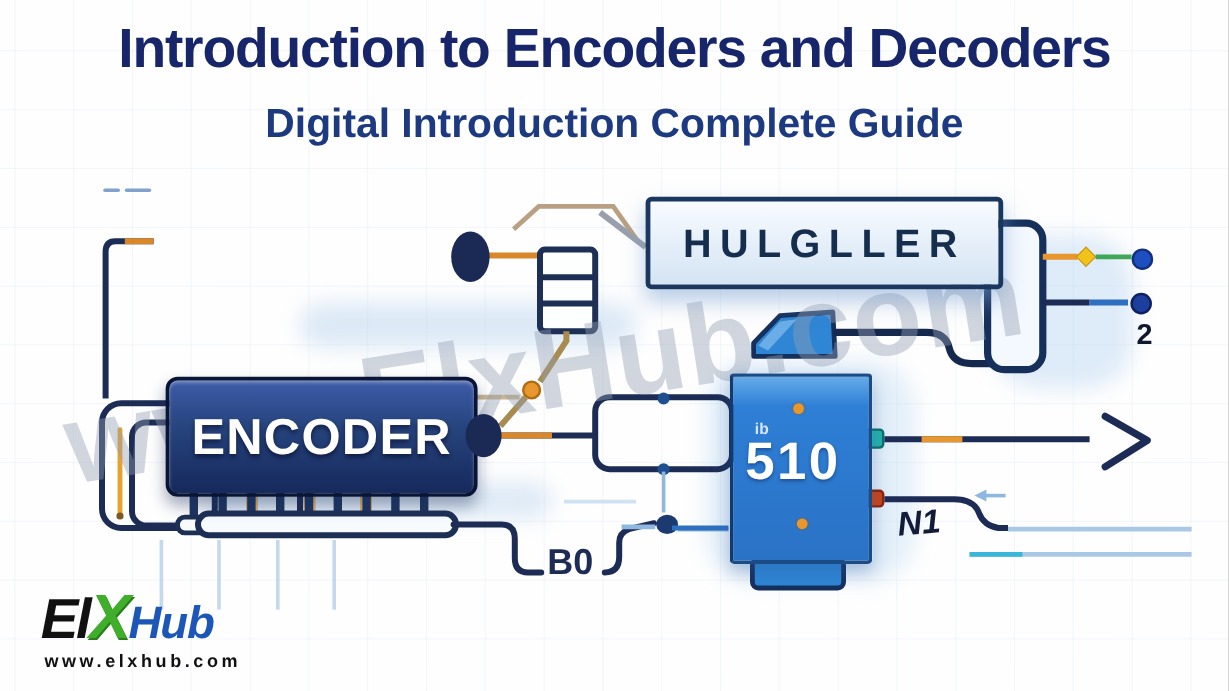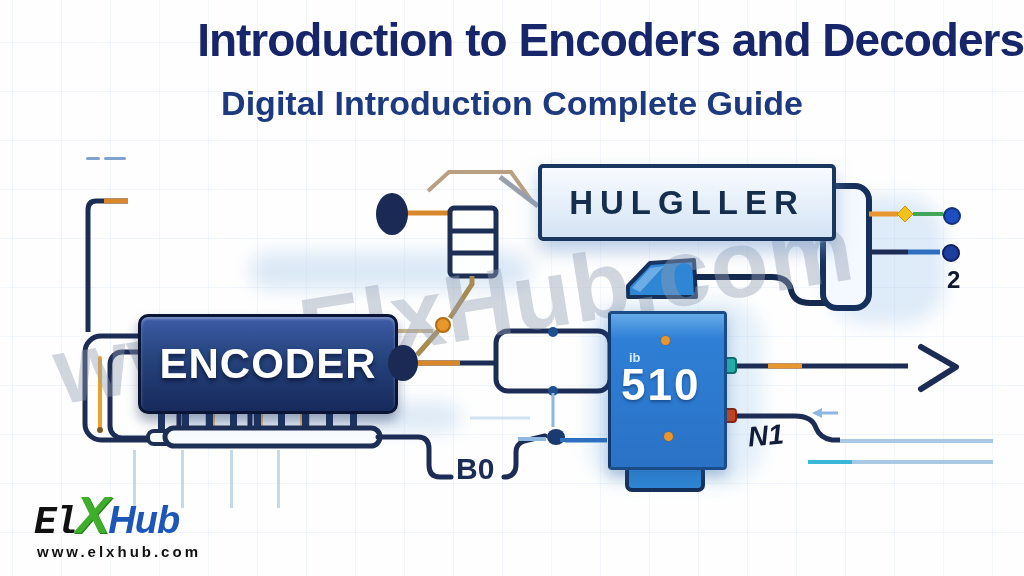--- a/index.html
+++ b/index.html
@@ -8,21 +8,21 @@
     background:
       linear-gradient(rgba(175,205,235,.16) 1px, transparent 1px),
       linear-gradient(90deg, rgba(175,205,235,.16) 1px, transparent 1px),
       #fefefe;
     background-size:49px 49px,49px 49px,auto;
     background-position:12px 140px,12px 140px,0 0;
     font-family:"Liberation Sans",sans-serif;
   }
   .abs{position:absolute;}
   .title{
-    top:13px;left:0;width:100%;text-align:right;
+    top:13px;left:0;width:100%;text-align:center;
     font-size:46px;font-weight:800;letter-spacing:-1px;color:#17266b;z-index:7;
   }
   .subtitle{
     top:84px;left:0;width:100%;text-align:center;
     font-size:34px;font-weight:600;color:#1d3a80;z-index:7;
   }
   .block{
     z-index:5;border:3px solid #0a1535;border-radius:10px;
     background:linear-gradient(180deg,#3d5ca8 0%,#27457f 40%,#16295c 100%);
     box-shadow:0 7px 12px rgba(25,45,90,.40), inset 0 2px 3px rgba(255,255,255,.35);
@@ -53,21 +53,21 @@
     left:55px;top:318px;width:1000px;z-index:3;
     transform:rotate(-9deg);transform-origin:left center;
     font-size:95px;font-weight:800;color:rgba(148,160,178,.42);
     white-space:nowrap;letter-spacing:1px;
   }
   .ann{z-index:6;color:#10182e;font-weight:800;}
   .glow{z-index:1;border-radius:40px;filter:blur(9px);}
   .vline{z-index:1;width:3px;background:rgba(150,185,220,.55);}
   .micro{z-index:6;height:3px;background:#4a7ab8;opacity:.7;border-radius:2px;}
   .logo{left:34px;top:485px;z-index:7;font-style:italic;font-weight:800;white-space:nowrap;}
-  .logo .p1{font-size:38px;color:#111;letter-spacing:-2px;font-family:Liberation Mono, monospace;}
+  .logo .p1{font-size:47px;color:#111;letter-spacing:-2px;}
   .logo .p2{font-size:52px;color:#3fae2a;letter-spacing:-2px;text-shadow:1px 1px 0 #2a7d1c;}
   .logo .p3{font-size:38px;color:#1c57b8;letter-spacing:-1px;}
   .logourl{left:37px;top:543px;z-index:7;font-size:15px;font-weight:700;letter-spacing:3px;color:#111;}
   svg{position:absolute;left:0;top:0;z-index:2;}
   svg.top{z-index:6;}
 </style>
 </head>
 <body>
 
 <div class="stage">

